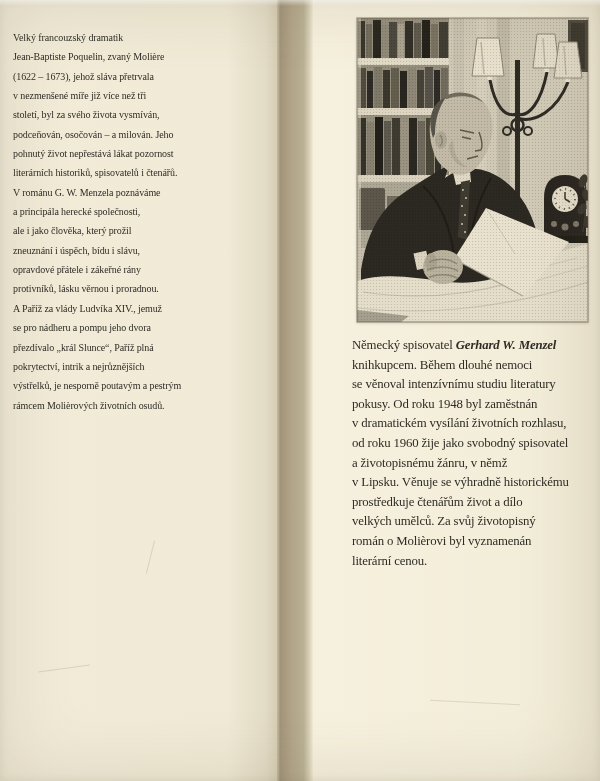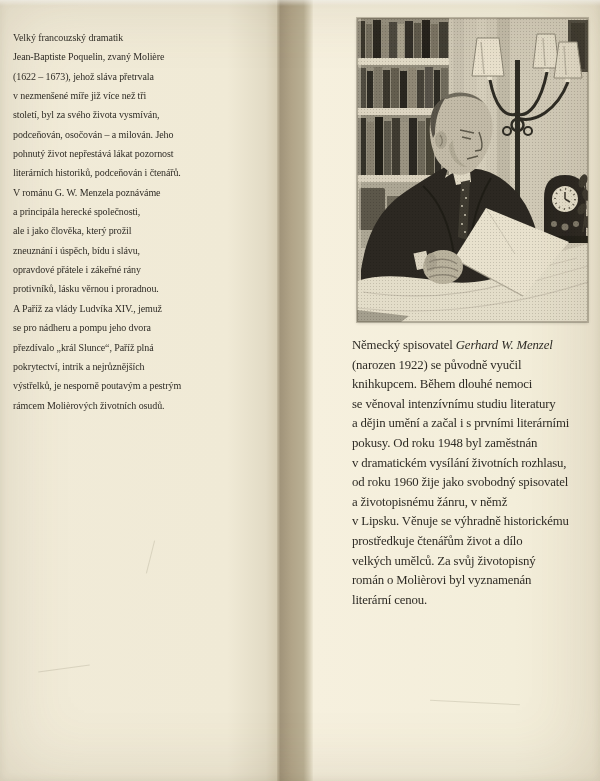--- a/index.html
+++ b/index.html
@@ -29,21 +29,21 @@
   .flap-text{position:absolute;color:var(--text,#2f2c26);z-index:3;}
   .flap-text .line{white-space:nowrap;}
   .left-text{
     left:13px;top:28px;width:264px;
     font-size:10px;line-height:19.35px;letter-spacing:-0.1px;
   }
   .right-text{
     left:352px;top:336px;width:246px;
     font-size:12.8px;line-height:19.6px;letter-spacing:-0.15px;
   }
-  .right-text em{font-style:italic;}
+  .right-text em{font-style:italic;font-weight:bold;}
   .photo{
     position:absolute;left:357px;top:18px;width:231px;height:304px;z-index:2;
     filter:sepia(.12) contrast(1.03);
     box-shadow:0 0 0 1px rgba(70,62,48,.28), 0 1px 3px rgba(70,62,48,.25);
   }
   .photo svg{display:block;width:100%;height:100%;}
   .photo .halftone{
     position:absolute;inset:0;pointer-events:none;
     background-image:radial-gradient(rgba(45,40,28,.16) .7px, rgba(0,0,0,0) .9px);
     background-size:3px 3px;mix-blend-mode:multiply;
@@ -67,21 +67,21 @@
   <div class="right-panel"></div>
 
   <div class="flap-text left-text">
     <div class="line">Velký francouzský dramatik</div>
     <div class="line">Jean-Baptiste Poquelin, zvaný Molière</div>
     <div class="line">(1622 – 1673), jehož sláva přetrvala</div>
     <div class="line">v nezmenšené míře již více než tři</div>
     <div class="line">století, byl za svého života vysmíván,</div>
     <div class="line">podceňován, osočován – a milován. Jeho</div>
     <div class="line">pohnutý život nepřestává lákat pozornost</div>
-    <div class="line">literárních historiků, podceňován i čtenářů.</div>
+    <div class="line">literárních historiků, spisovatelů i čtenářů.</div>
     <div class="line">V románu G. W. Menzela poznáváme</div>
     <div class="line">a principála herecké společnosti,</div>
     <div class="line">ale i jako člověka, který prožil</div>
     <div class="line">zneuznání i úspěch, bídu i slávu,</div>
     <div class="line">opravdové přátele i zákeřné rány</div>
     <div class="line">protivníků, lásku věrnou i proradnou.</div>
     <div class="line">A Paříž za vlády Ludvíka XIV., jemuž</div>
     <div class="line">se pro nádheru a pompu jeho dvora</div>
     <div class="line">přezdívalo „král Slunce“, Paříž plná</div>
     <div class="line">pokrytectví, intrik a nejrůznějších</div>
@@ -234,24 +234,22 @@
         <path d="M72,244 C80,240 92,240 100,246 M70,252 C80,248 92,248 101,253 M72,259 C82,256 92,256 100,260" stroke="#8a8577" stroke-width="1.5" fill="none"></path>
       </g>
       <path d="M0,304 L0,292 L52,298 L44,304 Z" fill="#6e6a5d" opacity="0.55"></path>
       <rect x="0.5" y="0.5" width="230" height="303" fill="none" stroke="#55503f" stroke-width="1" opacity="0.35"></rect>
     </svg>
     <div class="halftone"></div>
   </div>
 
   <div class="flap-text right-text">
     <div class="line"><span>Německý spisovatel </span><em>Gerhard W. Menzel</em></div>
-    <div class="line">(narozen 1922) se původně vyučil</div>
     <div class="line">knihkupcem. Během dlouhé nemoci</div>
     <div class="line">se věnoval intenzívnímu studiu literatury</div>
-    <div class="line">a dějin umění a začal i s prvními literárními</div>
     <div class="line">pokusy. Od roku 1948 byl zaměstnán</div>
     <div class="line">v dramatickém vysílání životních rozhlasu,</div>
     <div class="line">od roku 1960 žije jako svobodný spisovatel</div>
     <div class="line">a životopisnému žánru, v němž</div>
     <div class="line">v Lipsku. Věnuje se výhradně historickému</div>
     <div class="line">prostředkuje čtenářům život a dílo</div>
     <div class="line">velkých umělců. Za svůj životopisný</div>
     <div class="line">román o Molièrovi byl vyznamenán</div>
     <div class="line">literární cenou.</div>
   </div>

